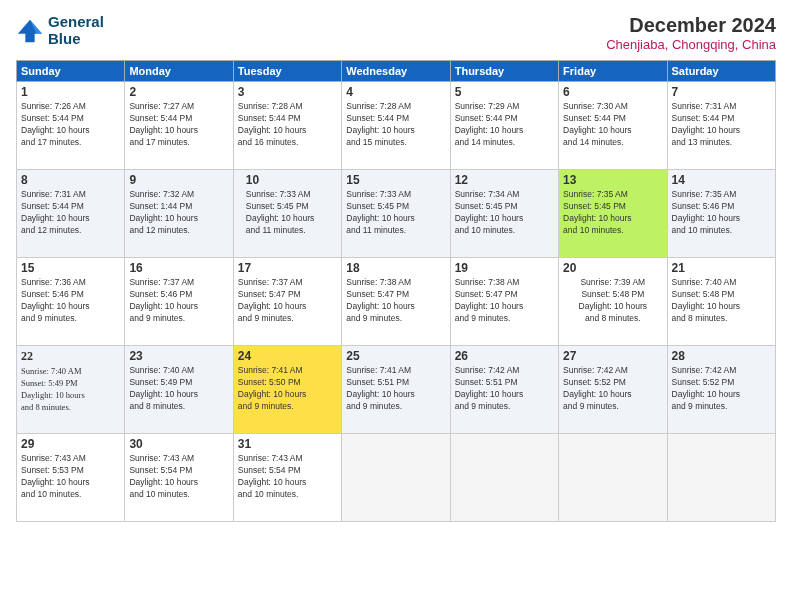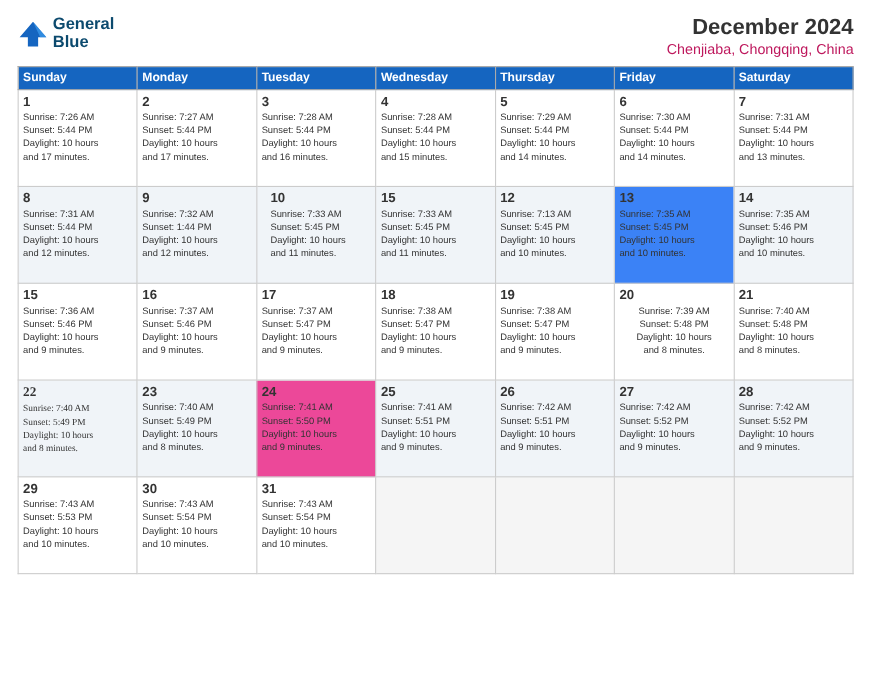--- a/index.html
+++ b/index.html
@@ -199,26 +199,26 @@
           </td>
           <td style="background: rgb(240, 244, 248);">
             <span class="day-num">15</span>
             <div class="day-info" style="white-space: pre-line;">Sunrise: 7:33 AM
 Sunset: 5:45 PM
 Daylight: 10 hours
 and 11 minutes.</div>
           </td>
           <td style="background: rgb(240, 244, 248);">
             <span class="day-num">12</span>
-            <div class="day-info" style="white-space: pre-line;">Sunrise: 7:13 AM
+            <div class="day-info" style="white-space: pre-line;">Sunrise: 7:34 AM
 Sunset: 5:45 PM
 Daylight: 10 hours
 and 10 minutes.</div>
           </td>
-          <td style="background: #3b82f6; margin-top: 26px;">
+          <td style="background: #bef264; margin-top: 26px;">
             <span class="day-num">13</span>
             <div class="day-info" style="white-space: pre-line;">Sunrise: 7:35 AM
 Sunset: 5:45 PM
 Daylight: 10 hours
 and 10 minutes.</div>
           </td>
           <td style="background: rgb(240, 244, 248);">
             <span class="day-num">14</span>
             <div class="day-info" style="white-space: pre-line;">Sunrise: 7:35 AM
 Sunset: 5:46 PM
@@ -285,21 +285,21 @@
 Daylight: 10 hours
 and 8 minutes.</div>
           </td>
           <td style="background: rgb(240, 244, 248);">
             <span class="day-num">23</span>
             <div class="day-info" style="white-space: pre-line;">Sunrise: 7:40 AM
 Sunset: 5:49 PM
 Daylight: 10 hours
 and 8 minutes.</div>
           </td>
-          <td style="background: #ec4899;">
+          <td style="background: #fde047;">
             <span class="day-num">24</span>
             <div class="day-info" style="white-space: pre-line;">Sunrise: 7:41 AM
 Sunset: 5:50 PM
 Daylight: 10 hours
 and 9 minutes.</div>
           </td>
           <td style="background: rgb(240, 244, 248);">
             <span class="day-num">25</span>
             <div class="day-info" style="white-space: pre-line;">Sunrise: 7:41 AM
 Sunset: 5:51 PM

